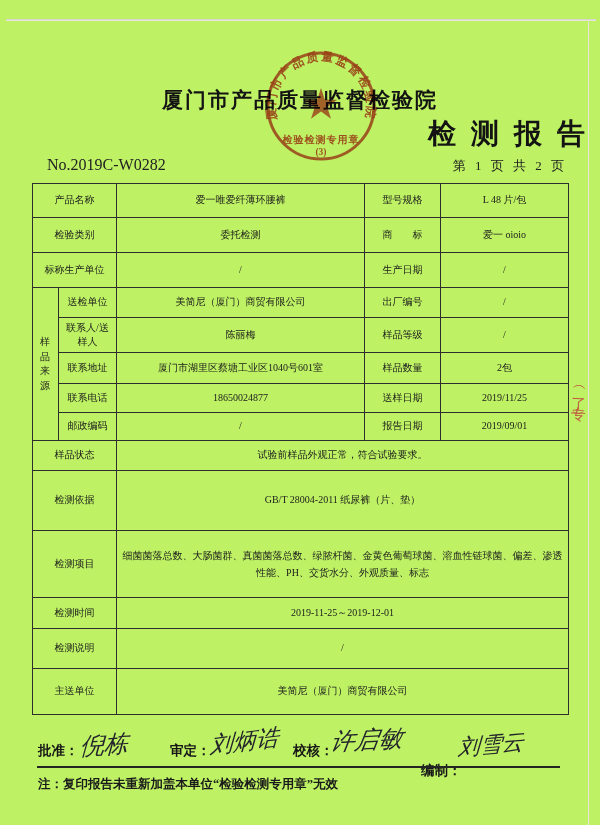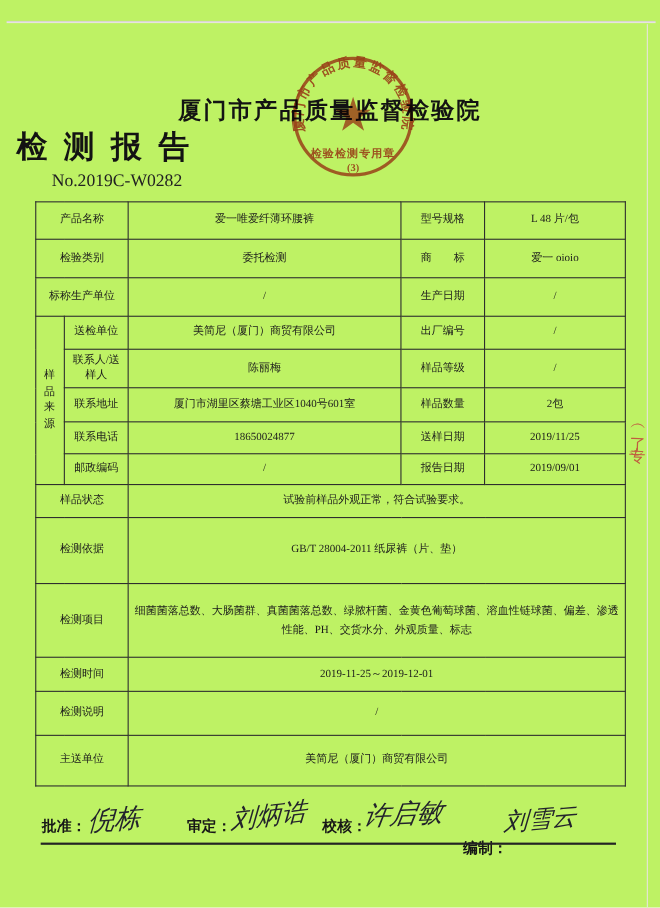--- a/index.html
+++ b/index.html
@@ -15,21 +15,21 @@
     background:linear-gradient(#cfcdc6,#efede7);
   }
   .paper-right-edge{
     position:absolute;top:22px;bottom:0;right:11px;width:1px;background:#e6e4dc;
   }
   .title1{
     position:absolute;top:86px;left:0;width:100%;text-align:center;
     font-size:21px;font-weight:bold;letter-spacing:2px;color:#131313;
   }
   .title2{
-    position:absolute;top:115px;left:0;width:100%;text-align:left;
+    position:absolute;top:115px;left:0;width:100%;text-align:right;
     font-size:28px;font-weight:bold;letter-spacing:15px;text-indent:15px;color:#131313;
   }
   .report-no{position:absolute;left:47px;top:156px;font-size:16px;color:#222;}
   .page-info{position:absolute;right:33px;top:157px;font-size:13px;letter-spacing:3px;color:#222;}
   .seal{
     position:absolute;left:256px;top:46px;width:130px;height:124px;
     mix-blend-mode:multiply;opacity:.92;pointer-events:none;
   }
   table.report{
     position:absolute;left:32px;top:183px;width:536px;
@@ -79,20 +79,21 @@
     <circle cx="65" cy="60" r="53" fill="none" stroke="#c9342a" stroke-width="3" opacity="0.85"></circle>
     <polygon points="65,42 68.8,53.7 81.2,53.7 71.2,61 75,72.8 65,65.5 55,72.8 58.8,61 48.8,53.7 61.2,53.7" fill="#c9342a" opacity="0.82"></polygon>
     <text font-size="12" font-weight="bold" fill="#c9342a" letter-spacing="2.2" opacity="0.9">
       <textPath href="#seal-arc" startOffset="50%" text-anchor="middle">厦门市产品质量监督检验院</textPath>
     </text>
     <text x="65" y="97" text-anchor="middle" font-size="10" font-weight="bold" fill="#c9342a" letter-spacing="1" opacity="0.9">检验检测专用章</text>
     <text x="65" y="109" text-anchor="middle" font-size="9.5" font-weight="bold" fill="#c9342a" opacity="0.9">(3)</text>
   </svg>
 
   <div class="report-no">No.2019C-W0282</div>
+  <div class="page-info">第 1 页 共 2 页</div>
 
   <table class="report">
     <colgroup>
       <col style="width:26px">
         <col style="width:58px">
         <col style="width:248px">
         <col style="width:76px">
         <col style="width:128px">
     </colgroup>
     <tbody>
@@ -178,15 +179,16 @@
   <span class="sig-label" style="left:170px;top:742px">审定：</span>
   <span class="sig-name" style="left:210px;top:726px;font-size:23px;transform:rotate(-7deg) skewX(-10deg)">刘炳诰</span>
 
   <span class="sig-label" style="left:293px;top:742px">校核：</span>
   <span class="sig-name" style="left:331px;top:724px;font-size:24px;transform:rotate(-3deg) skewX(-12deg)">许启敏</span>
 
   <span class="sig-label" style="left:421px;top:762px">编制：</span>
   <span class="sig-name" style="left:458px;top:730px;font-size:22px;transform:rotate(-5deg) skewX(-8deg)">刘雪云</span>
 
   <div class="rule"></div>
+  <div class="footnote">注：复印报告未重新加盖本单位“检验检测专用章”无效</div>
 
   <div class="edge-mark">（了专）</div>
 </div>
 
 </body></html>

